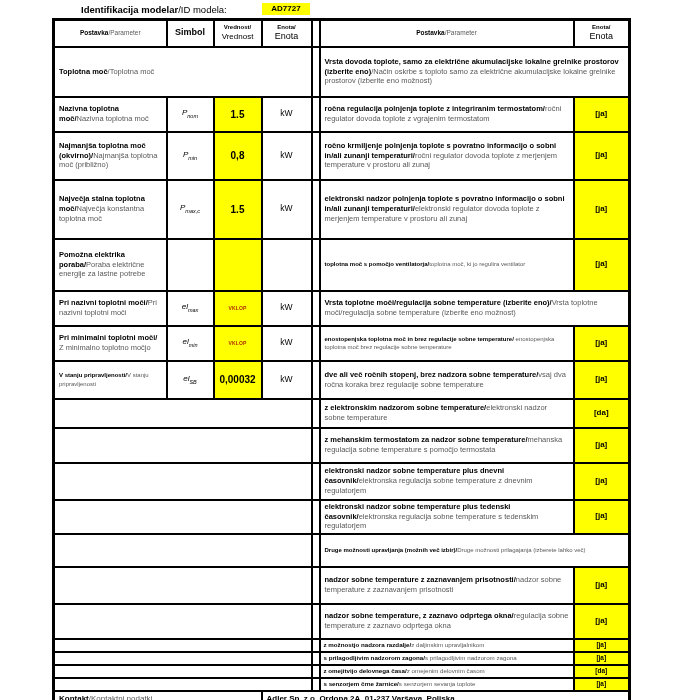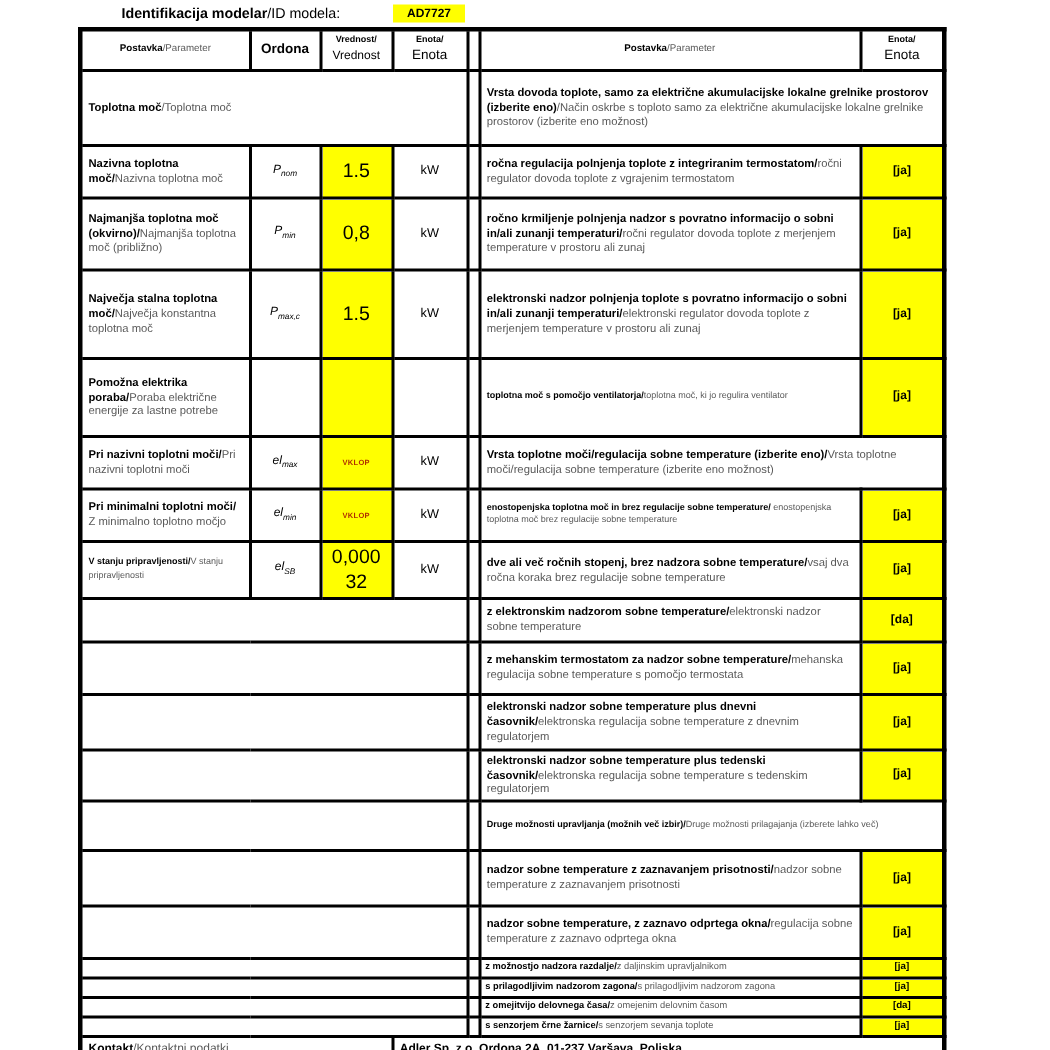--- a/index.html
+++ b/index.html
@@ -19,21 +19,21 @@
   }
   td{
     border:2px solid #000;padding:1px 4px;vertical-align:middle;
     font-size:7.5px;line-height:1.3;overflow:hidden;word-wrap:break-word;
   }
   .b{font-weight:bold;color:#000;}
   .g{font-weight:normal;color:#595959;}
   .c{text-align:center;}
   .sep{padding:0;}
   .yv{background:#ffff00;text-align:center;}
-  .val{font-size:13px;}
+  .val{font-size:10px;font-weight:bold;}
   .bval{font-size:8px;font-weight:bold;}
   .unit{font-size:8.5px;text-align:center;}
   .sym{text-align:center;font-style:italic;font-size:8px;}
   .sym sub{font-size:5.5px;}
   .tiny{font-size:6px;line-height:1.35;}
   tr.mini td{font-size:6.2px;line-height:1.1;padding:0 3px;white-space:nowrap;}
   tr.mini td.yv{font-size:6.5px;font-weight:bold;}
   .hsmall{font-size:6.5px;}
   .h1{font-size:6px;font-weight:bold;text-align:center;}
   .h2{font-size:8px;text-align:center;}
@@ -56,21 +56,21 @@
       <col style="width:48px">
       <col style="width:50px">
   <col style="width:8px">
       <col style="width:254px">
       <col style="width:56px">
 </colgroup>
 
 <tbody>
       <tr style="height:27px">
   <td class="c hsmall"><span class="b">Postavka</span><span class="g">/Parameter</span></td>
-  <td class="c"><span class="b hsym">Ordona</span></td>
+  <td class="c"><span class="b hsym">Simbol</span></td>
   <td>
           <div class="h1">Vrednost/</div>
           <div class="h2">Vrednost</div>
         </td>
   <td>
           <div class="h1">Enota/</div>
           <div class="h2u">Enota</div>
         </td>
   <td class="sep"></td>
   <td class="c hsmall"><span class="b">Postavka</span><span class="g">/Parameter</span></td>
@@ -95,21 +95,21 @@
   <td><span class="b">ročna regulacija polnjenja toplote z integriranim termostatom/</span><span class="g">ročni regulator dovoda toplote z vgrajenim termostatom</span></td>
   <td class="yv bval"><span>[ja]</span></td>
 </tr>
 
 <tr style="height:48px">
   <td><span class="b">Najmanjša toplotna moč (okvirno)/</span><span class="g">Najmanjša toplotna moč (približno)</span></td>
   <td class="sym"><span>P</span><sub>min</sub></td>
   <td class="yv val"><span>0,8</span></td>
   <td class="unit"><span>kW</span></td>
   <td class="sep"></td>
-  <td><span class="b">ročno krmiljenje polnjenja nadzor s povratno informacijo o sobni in/ali zunanji temperaturi/</span><span class="g">ročni regulator dovoda toplote z merjenjem temperature v prostoru ali zunaj</span></td>
+  <td><span class="b">ročno krmiljenje polnjenja toplote s povratno informacijo o sobni in/ali zunanji temperaturi/</span><span class="g">ročni regulator dovoda toplote z merjenjem temperature v prostoru ali zunaj</span></td>
   <td class="yv bval"><span>[ja]</span></td>
 </tr>
 
 <tr style="height:59px">
   <td><span class="b">Največja stalna toplotna moč/</span><span class="g">Največja konstantna toplotna moč</span></td>
   <td class="sym"><span>P</span><sub>max,c</sub></td>
   <td class="yv val"><span>1.5</span></td>
   <td class="unit"><span>kW</span></td>
   <td class="sep"></td>
   <td><span class="b">elektronski nadzor polnjenja toplote s povratno informacijo o sobni in/ali zunanji temperaturi/</span><span class="g">elektronski regulator dovoda toplote z merjenjem temperature v prostoru ali zunaj</span></td>

